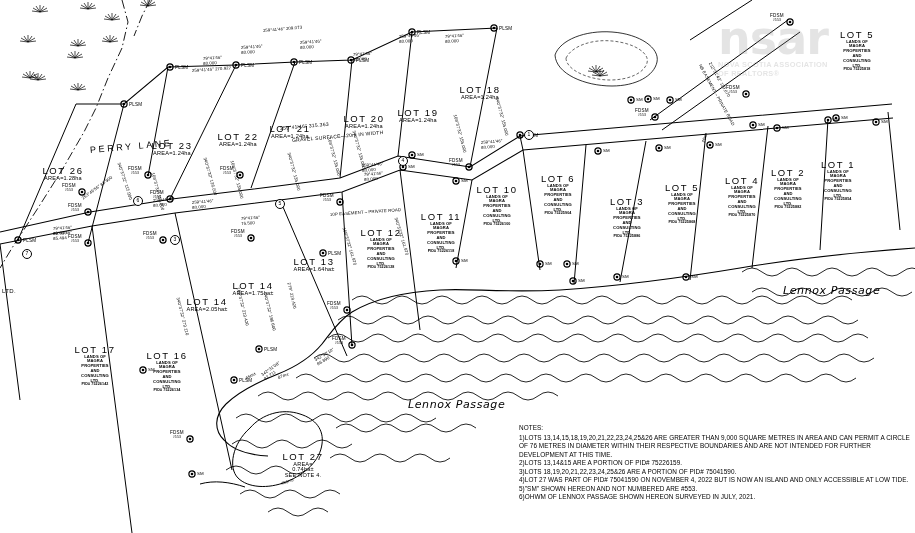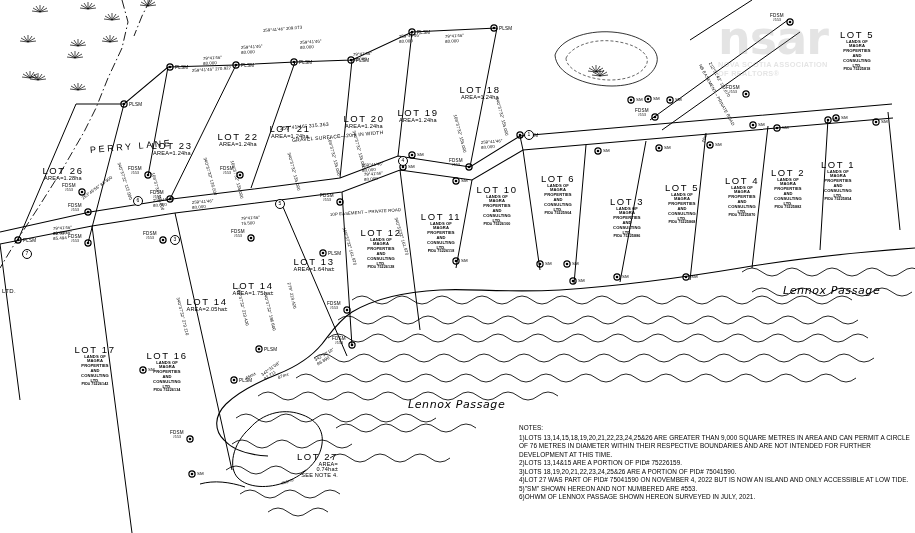--- a/index.html
+++ b/index.html
@@ -449,21 +449,21 @@
         <div class="lot-area">AREA=1.24ha</div>
       </div>
       <div class="lot-label" style="left: 137px; top: 141px; width: 70px;">
         <div class="lot-no">LOT  23</div>
         <div class="lot-area">AREA=1.24ha</div>
       </div>
       <div class="lot-label" style="left: 28px; top: 166px; width: 70px;">
         <div class="lot-no">LOT  26</div>
         <div class="lot-area">AREA=1.28ha</div>
       </div>
-      <div class="lot-label" style="left: 268px; top: 452px; width: 70px; text-align: right;">
+      <div class="lot-label" style="left: 268px; top: 452px; width: 70px;">
         <div class="lot-no">LOT  27</div>
         <div class="lot-area" style="white-space: pre-line;">AREA=
 0.74ha±
 SEE NOTE 4.</div>
       </div>
       <div class="bearing" style="left: 192px; top: 68px; transform: rotate(-4deg); transform-origin: left center; white-space: pre-line;">259°41'46"  270.927</div>
       <div class="bearing" style="left: 263px; top: 28px; transform: rotate(-5deg); transform-origin: left center; white-space: pre-line;">259°41'46"  209.073</div>
       <div class="bearing" style="left: 203px; top: 56px; transform: rotate(-4deg); transform-origin: left center; white-space: pre-line;">79°41'46"
 80.000</div>
       <div class="bearing" style="left: 241px; top: 45px; transform: rotate(-4deg); transform-origin: left center; white-space: pre-line;">259°41'46"

